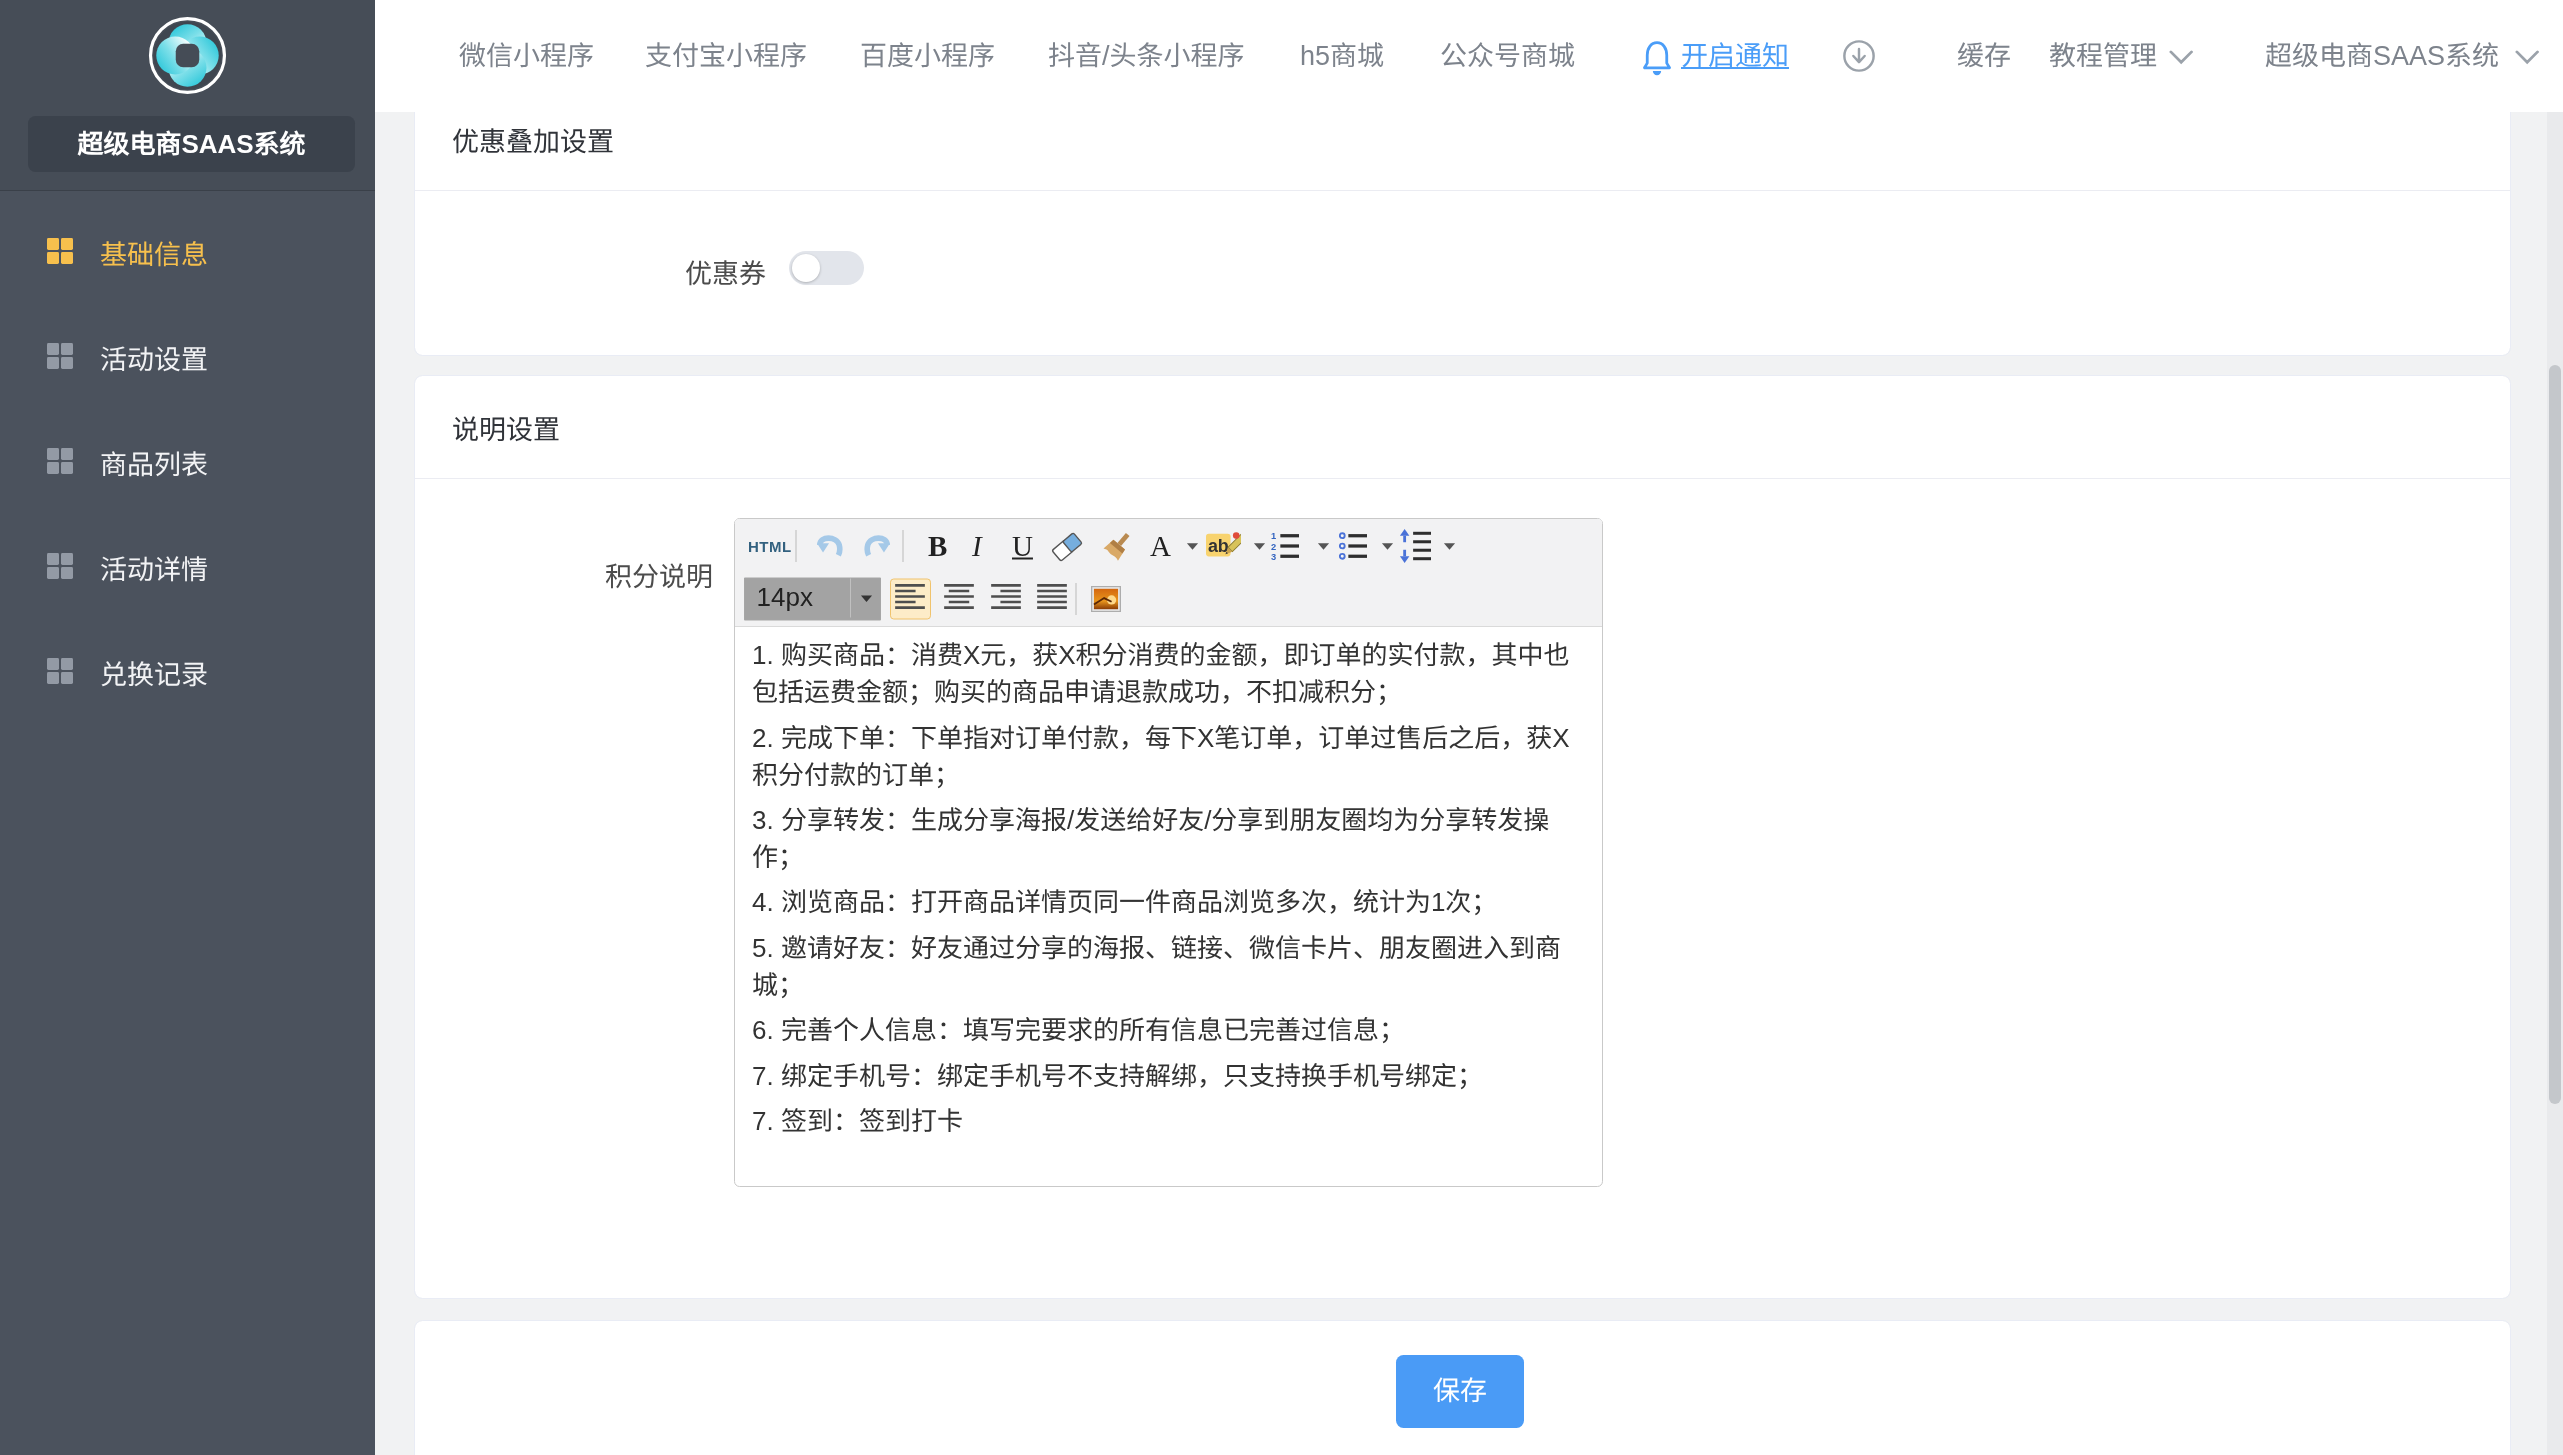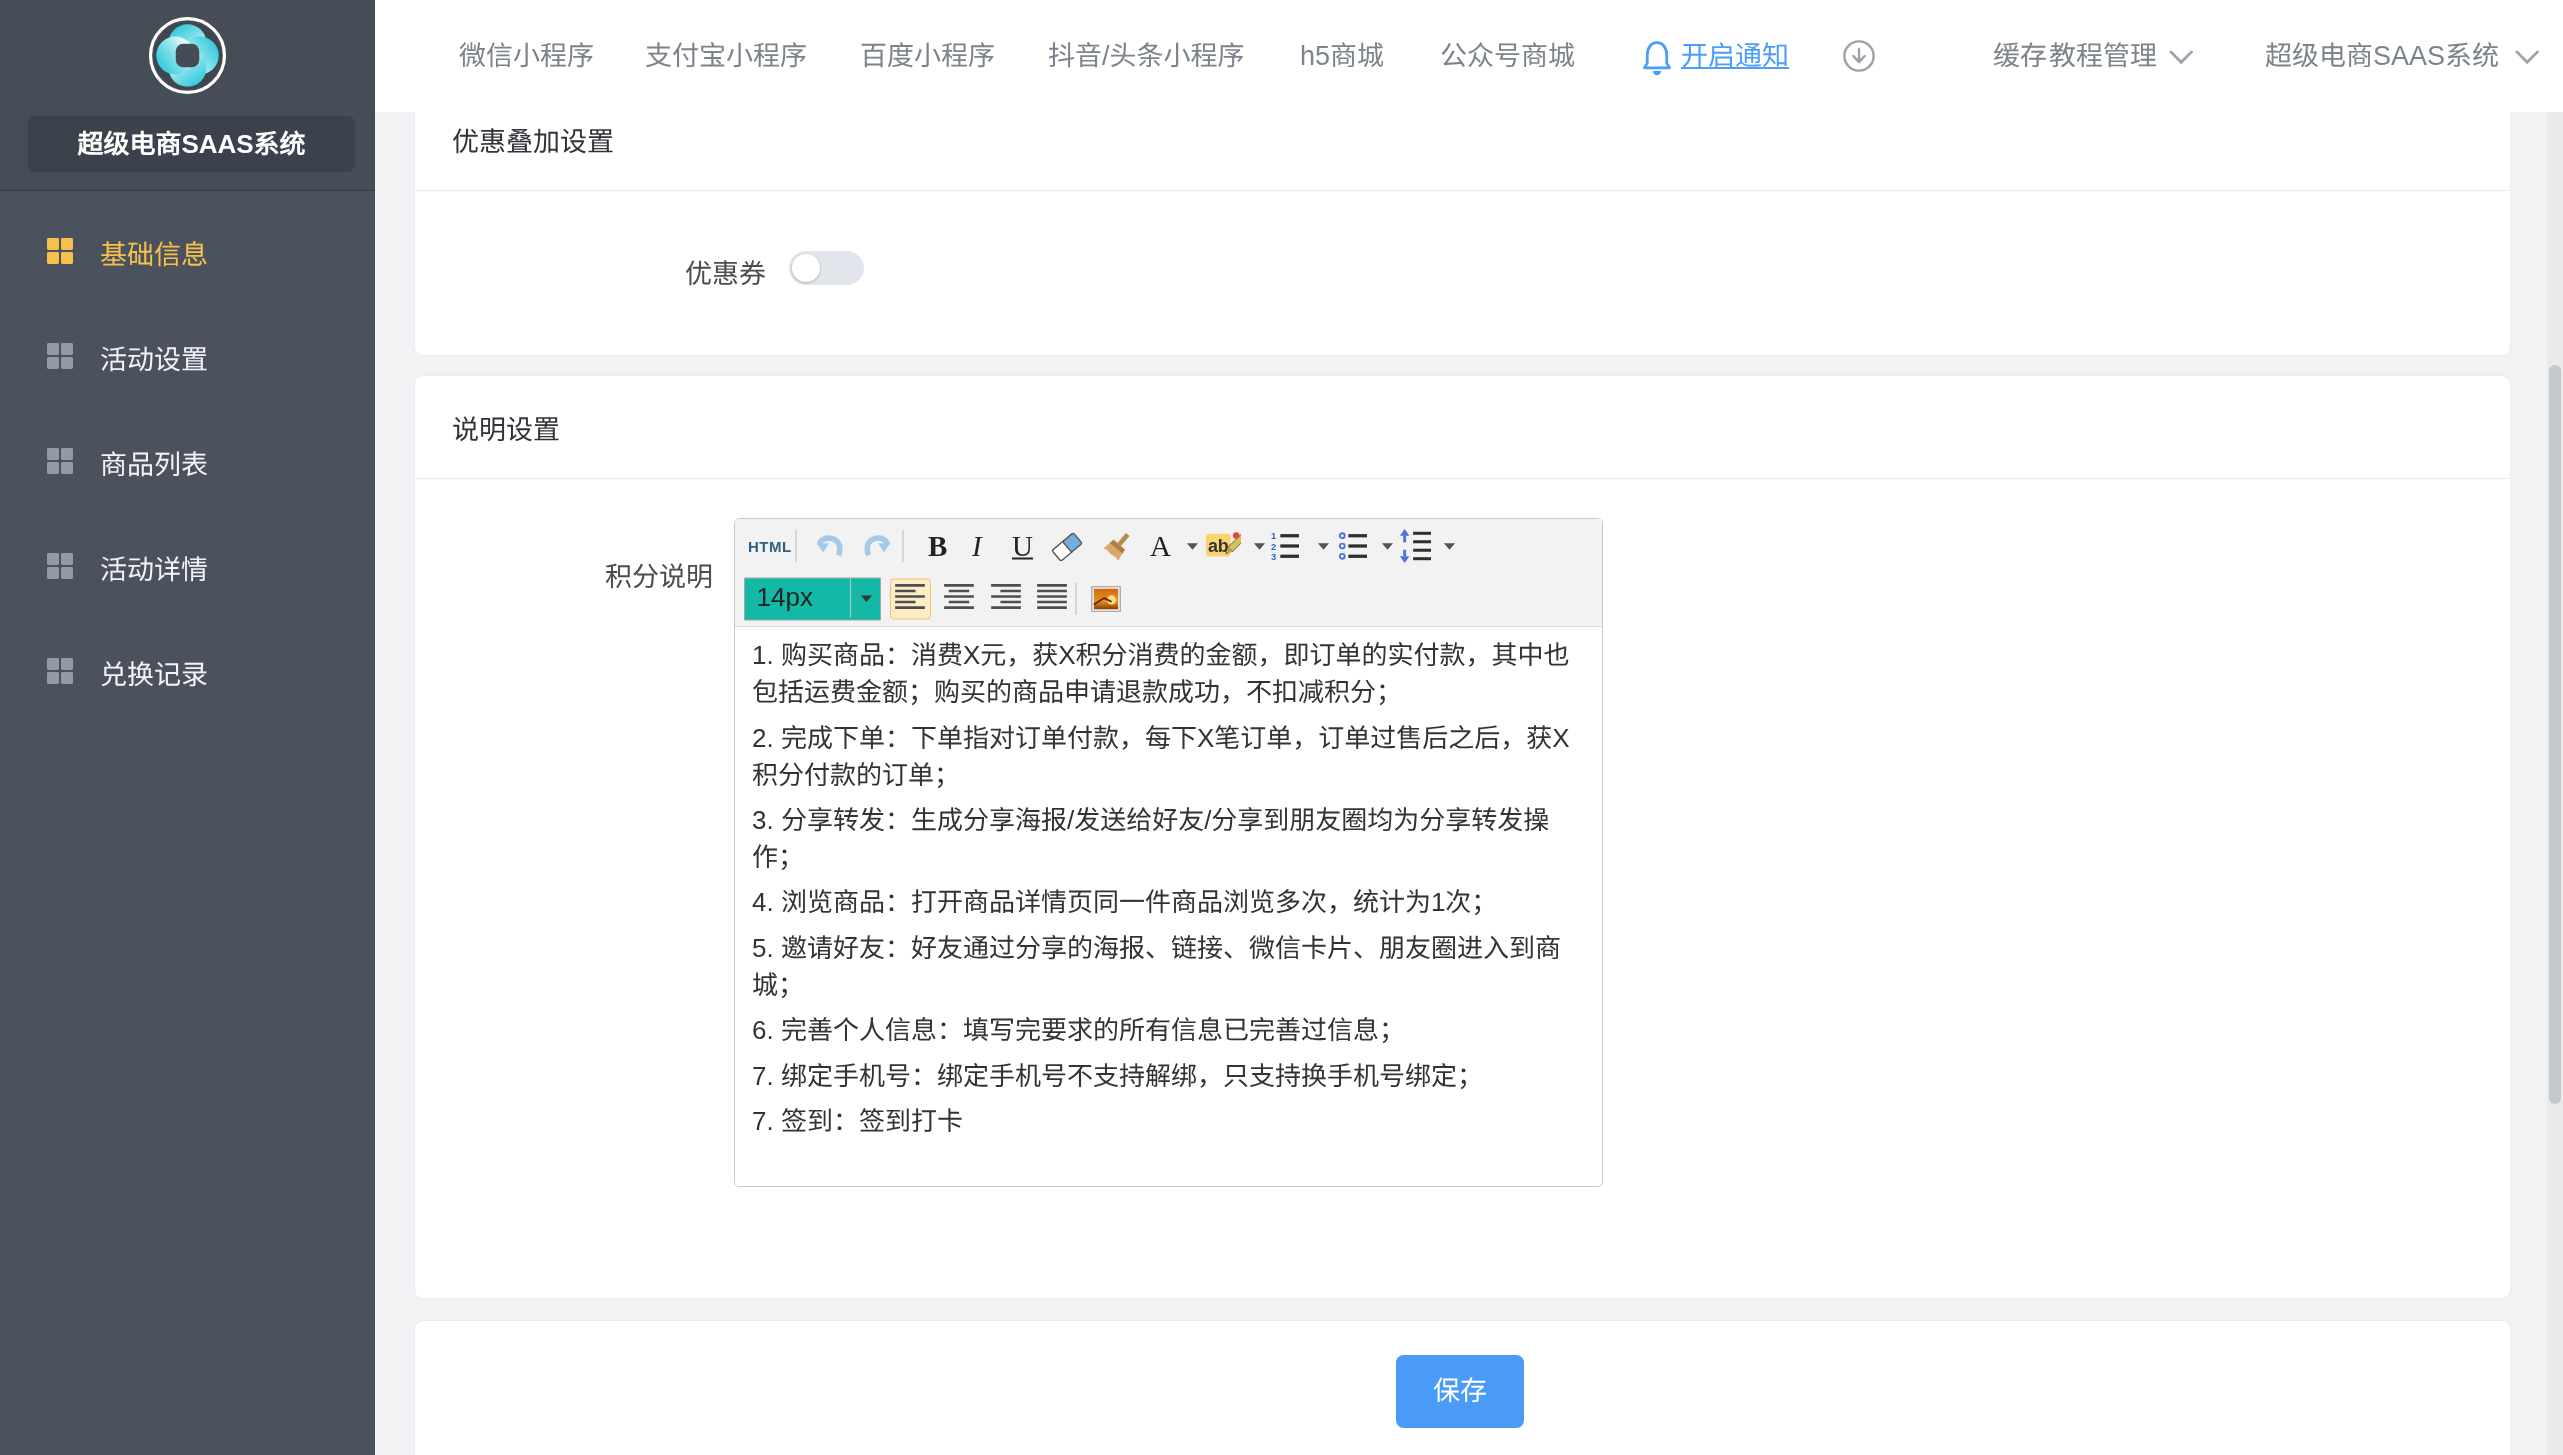--- a/index.html
+++ b/index.html
@@ -167,21 +167,21 @@
                 <path d="M15 13.5 L34 13.5"></path>
                 <path d="M15 22.5 L34 22.5"></path>
                 <path d="M15 31.5 L34 31.5"></path>
               </g>
           </svg>
           <svg class="titem" style="left:708px;" width="13" height="9.4" viewBox="0 0 14 10">
               <path d="M1 2 L7 9 L13 2 Z" fill="#555"></path>
             </svg>
         </div>
         <div class="trow" style="top:53px;" id="trow2">
-          <span class="titem" style="left:9.4px; width:137px; height:43px; background:#14b8a6; border:1.9px solid #a6a6a6; border-radius:0.9px;">
+          <span class="titem" style="left:9.4px; width:137px; height:43px; background:#a3a3a3; border:1.9px solid #a6a6a6; border-radius:0.9px;">
             <span style="position:absolute; left:11.2px; top:3.7px; font-size:26px; color:#222;">14px</span>
             <span style="position:absolute; right:0; top:0; width:30px; height:39px; border-left:1.9px solid #c0c0c0;">
               <svg width="13" height="9.4" viewBox="0 0 14 10" style="position:absolute;left:8.4px;top:15px;">
                   <path d="M1 2 L7 9 L13 2 Z" fill="#333"></path>
                 </svg>
             </span>
           </span>
           <span class="titem albtn on" style="left:155px;">
               <svg width="30" height="26" viewBox="0 0 32 28">
                 <g stroke="#4e4e4e" stroke-width="2.8">
@@ -272,21 +272,21 @@
 </div>
 
 <div class="abs" id="nav">
   <span class="nitem" style="left:84px;">微信小程序</span>
   <span class="nitem" style="left:270px;">支付宝小程序</span>
   <span class="nitem" style="left:485px;">百度小程序</span>
   <span class="nitem" style="left:673px;">抖音/头条小程序</span>
   <span class="nitem" style="left:925px;">h5商城</span>
   <span class="nitem" style="left:1065px;">公众号商城</span>
   <span class="nitem nblue" style="left:1306px;">开启通知</span>
-  <span class="nitem" style="left:1618px;">缓存</span>
+  <span class="nitem" style="left:1582px;">缓存</span>
   <span class="nitem" style="left:1674px;">教程管理</span>
   <span class="nitem" style="left:1890px;">超级电商SAAS系统</span>
   <svg width="32" height="39" viewBox="0 0 34 42" style="position:absolute;left:1266px;top:39px;">
     <path d="M17 4 C10.5 4 6.5 10 6.5 17.5 L6.5 26 L3.5 31 L30.5 31 L27.5 26 L27.5 17.5 C27.5 10 23.5 4 17 4 Z" fill="none" stroke="#4a9df8" stroke-width="3" stroke-linejoin="round"></path>
     <path d="M12.5 34.5 a4.5 4.5 0 0 0 9 0 Z" fill="#4a9df8"></path>
   </svg>
   <svg width="34" height="34" viewBox="0 0 36 36" style="position:absolute;left:1467px;top:39px;">
     <circle cx="18" cy="18" r="15.5" fill="none" stroke="#9ba2aa" stroke-width="2.6"></circle>
     <path d="M18 10.5 L18 23.5 M12 18 L18 24.5 L24 18" fill="none" stroke="#9ba2aa" stroke-width="2.6" stroke-linecap="round" stroke-linejoin="round"></path>
   </svg>

